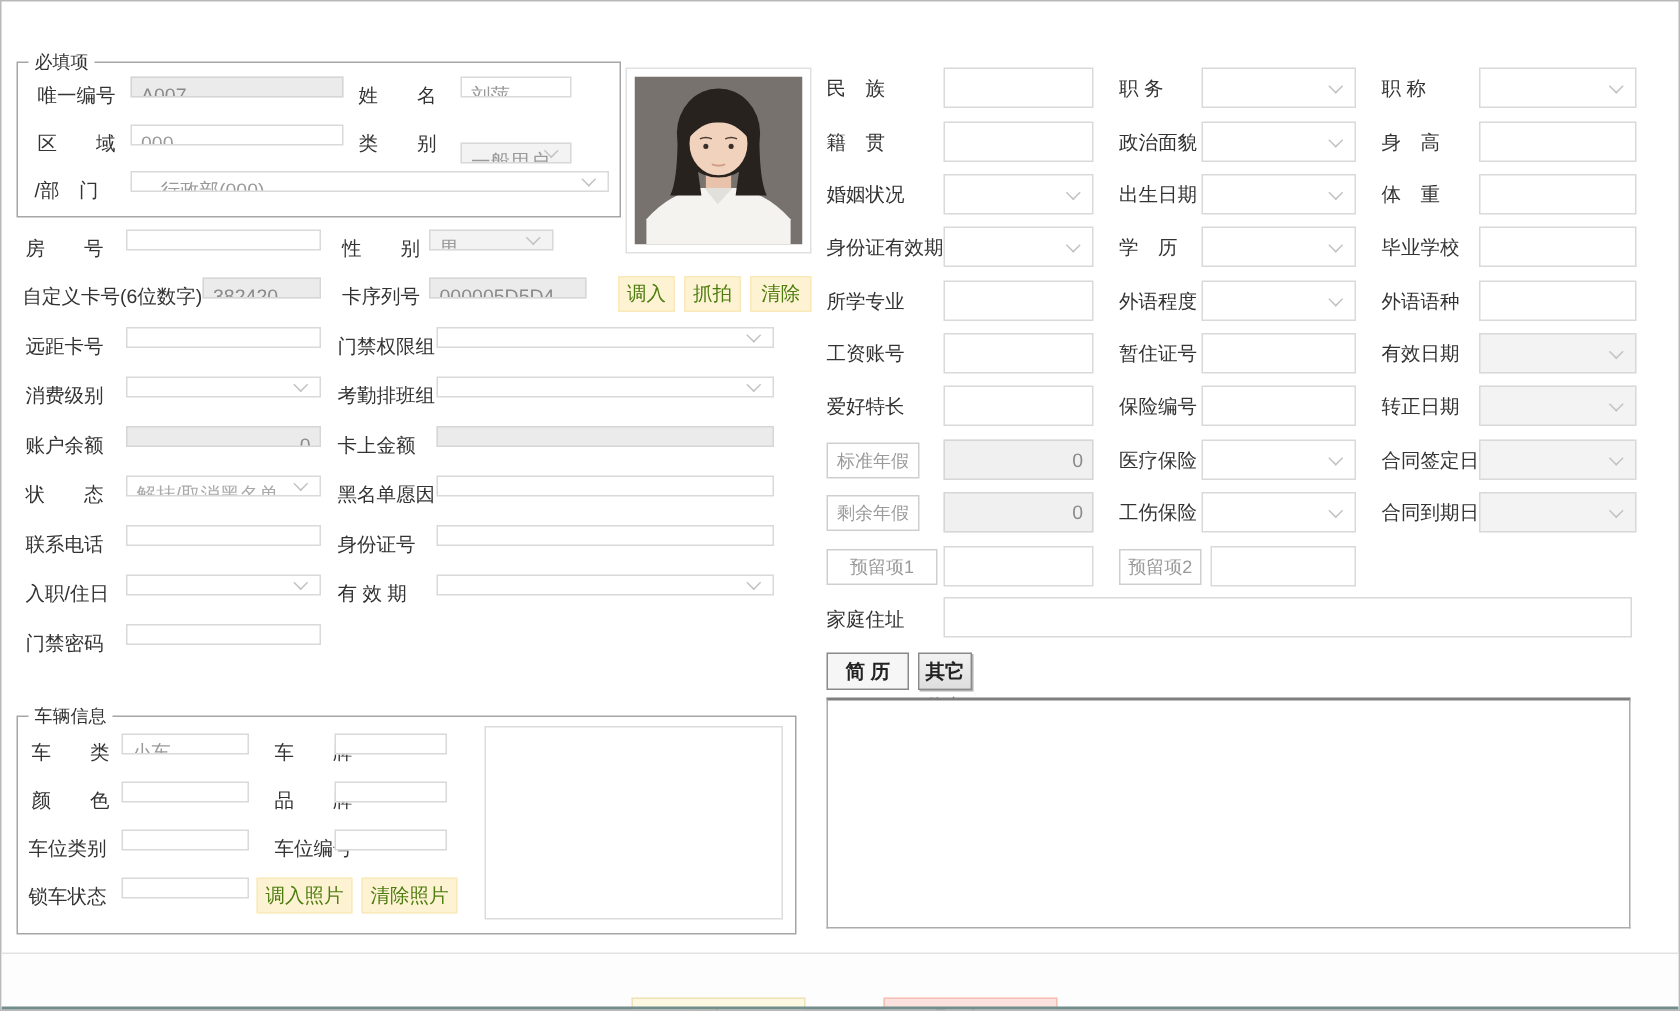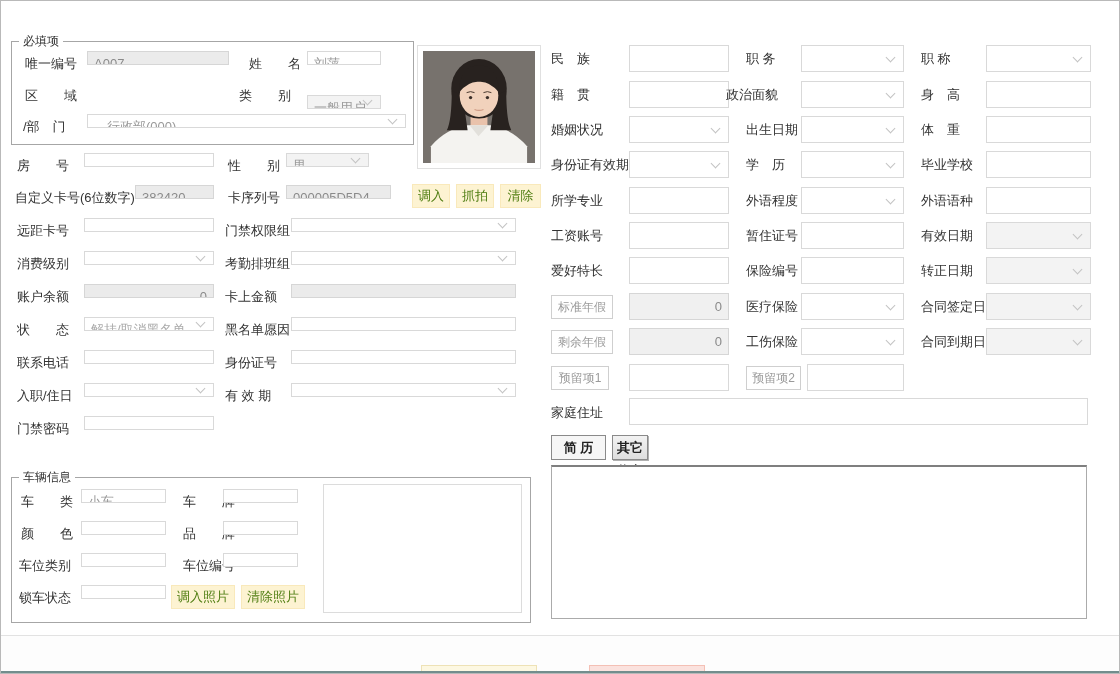--- a/index.html
+++ b/index.html
@@ -65,24 +65,25 @@
 <body>
 
 <div id="app">
 
 
   <span class="fs-legend" style="left:18px;top:33px">必填项</span>
   <div class="fs" style="left:10px;top:40px;width:403px;height:104px"></div>
 
   <div class="lb" style="left:24px;top:50px">唯一编号</div>
   <div class="ip dis" style="left:86px;top:50px;width:142px"><span>A007</span></div>
-  <div class="lb" style="left:248px;top:50px">姓　　名</div>
+  <div class="lb" style="left:238px;top:50px">姓　　名</div>
   <div class="ip" style="left:306px;top:50px;width:74px"><span>刘萍</span></div>
 
   <div class="lb" style="left:24px;top:82px">区　　域</div>
+  <div class="ip" style="left:86px;top:82px;width:142px"><span>000</span></div>
   <div class="lb" style="left:238px;top:82px">类　　别</div>
   <div class="ip dis2" style="left:306px;top:94px;width:74px"><span>一般用户</span><span class="arrow"></span></div>
 
   <div class="lb" style="left:22px;top:113px">/部　门</div>
   <div class="ip" style="left:86px;top:113px;width:319px"><span>---行政部(000)</span><span class="arrow"></span></div>
 
   <div class="photo-frame">
     <svg width="112" height="112" viewBox="0 0 113 113">
       <rect width="113" height="113" fill="#77726d"></rect>
       <rect x="48" y="56" width="17" height="22" fill="#e9c2ab"></rect>
@@ -188,21 +189,21 @@
   <div class="ip h27" style="left:800px;top:44px;width:103px">
       <span class="arrow"></span>
     </div>
   <div class="lb h27" style="left:920px;top:44px">职 称</div>
   <div class="ip h27" style="left:985px;top:44px;width:105px">
       <span class="arrow"></span>
     </div>
 
   <div class="lb h27" style="left:550px;top:80px">籍　贯</div>
   <div class="ip h27" style="left:628px;top:80px;width:100px"></div>
-  <div class="lb h27" style="left:725px;top:80px">政治面貌</div>
+  <div class="lb h27" style="left:745px;top:80px">政治面貌</div>
   <div class="ip h27" style="left:800px;top:80px;width:103px">
       <span class="arrow"></span>
     </div>
   <div class="lb h27" style="left:920px;top:80px">身　高</div>
   <div class="ip h27" style="left:985px;top:80px;width:105px"></div>
 
   <div class="lb h27" style="left:550px;top:115px">婚姻状况</div>
   <div class="ip h27" style="left:628px;top:115px;width:100px">
       <span class="arrow"></span>
     </div>
@@ -266,21 +267,21 @@
   <div class="ip h27 dis num" style="left:628px;top:327px;width:100px;background:#f0f0f0"><span>0</span></div>
   <div class="lb h27" style="left:745px;top:327px">工伤保险</div>
   <div class="ip h27" style="left:800px;top:327px;width:103px">
       <span class="arrow"></span>
     </div>
   <div class="lb h27" style="left:920px;top:327px">合同到期日</div>
   <div class="ip h27 dis2" style="left:985px;top:327px;width:105px">
       <span class="arrow"></span>
     </div>
 
-  <div class="boxlb" style="left:550px;top:365px;width:58px">预留项1</div>
+  <div class="boxlb" style="left:550px;top:365px;width:74px">预留项1</div>
   <div class="ip h27" style="left:628px;top:363px;width:100px"></div>
   <div class="boxlb" style="left:745px;top:365px;width:55px">预留项2</div>
   <div class="ip h27" style="left:806px;top:363px;width:97px"></div>
 
   <div class="lb h27" style="left:550px;top:398px">家庭住址</div>
   <div class="ip h27" style="left:628px;top:397px;width:459px"></div>
 
   <div class="tab active" style="left:550px;top:434px;width:55px">简 历</div>
   <div class="tab idle" style="left:611px;top:434px;width:36px">其它信息</div>
   <div class="resume-box"><span></span></div>

